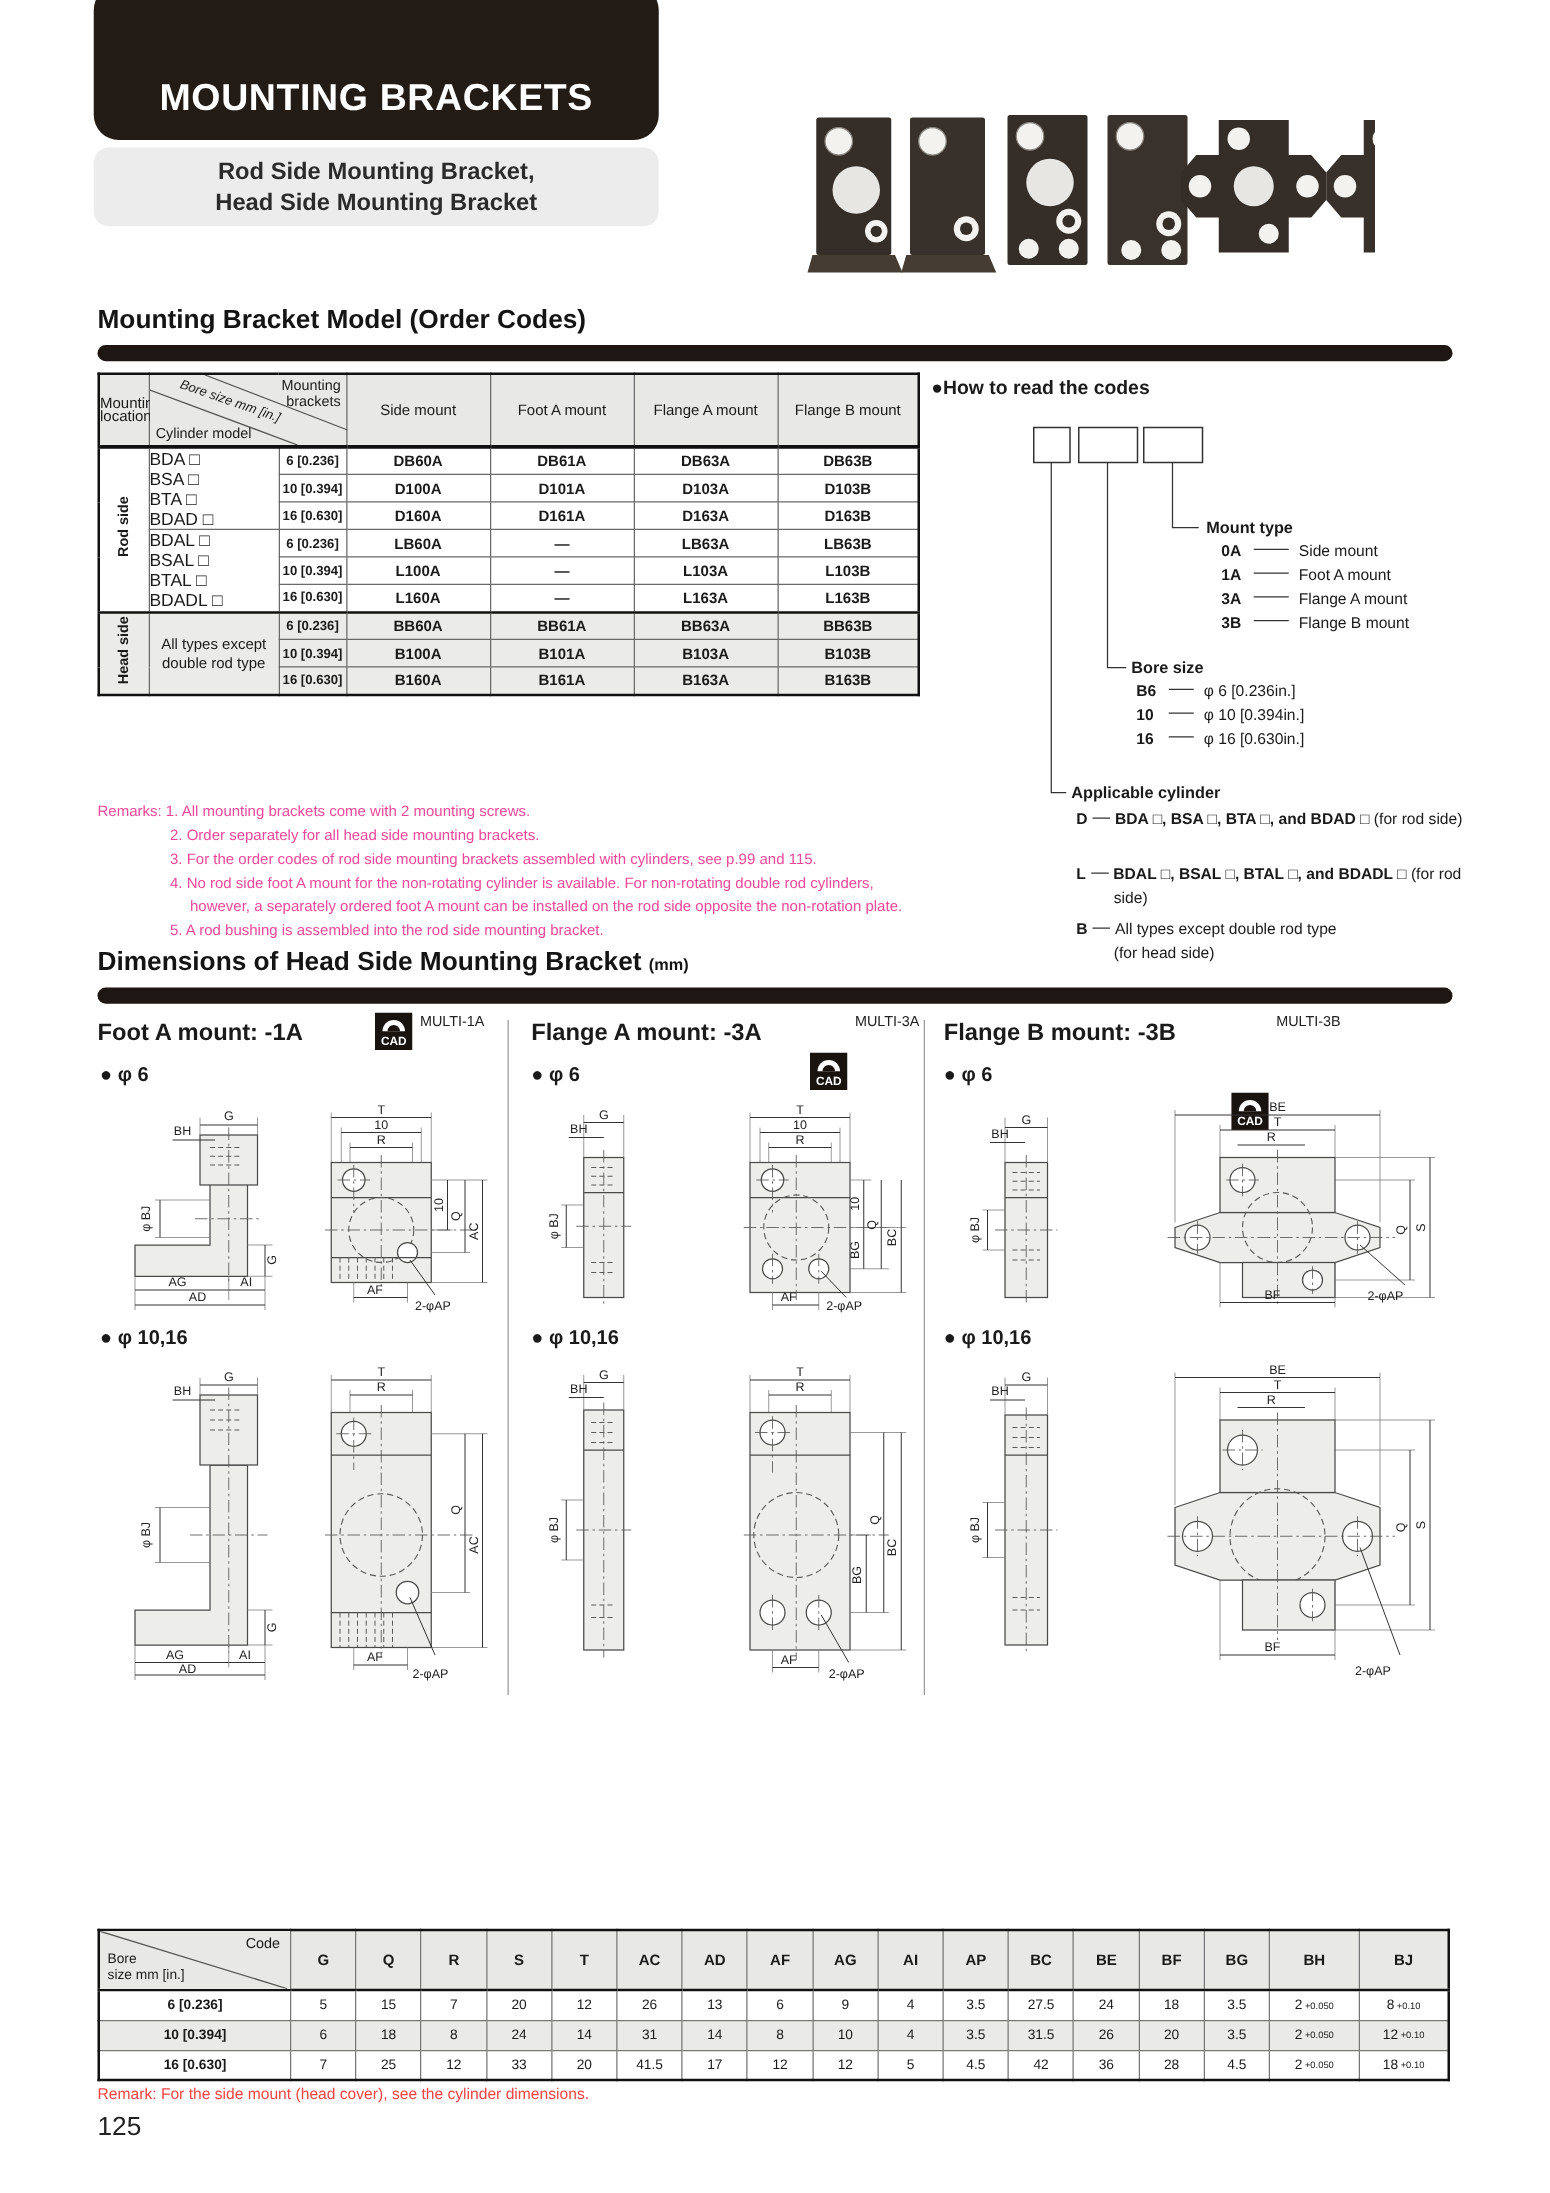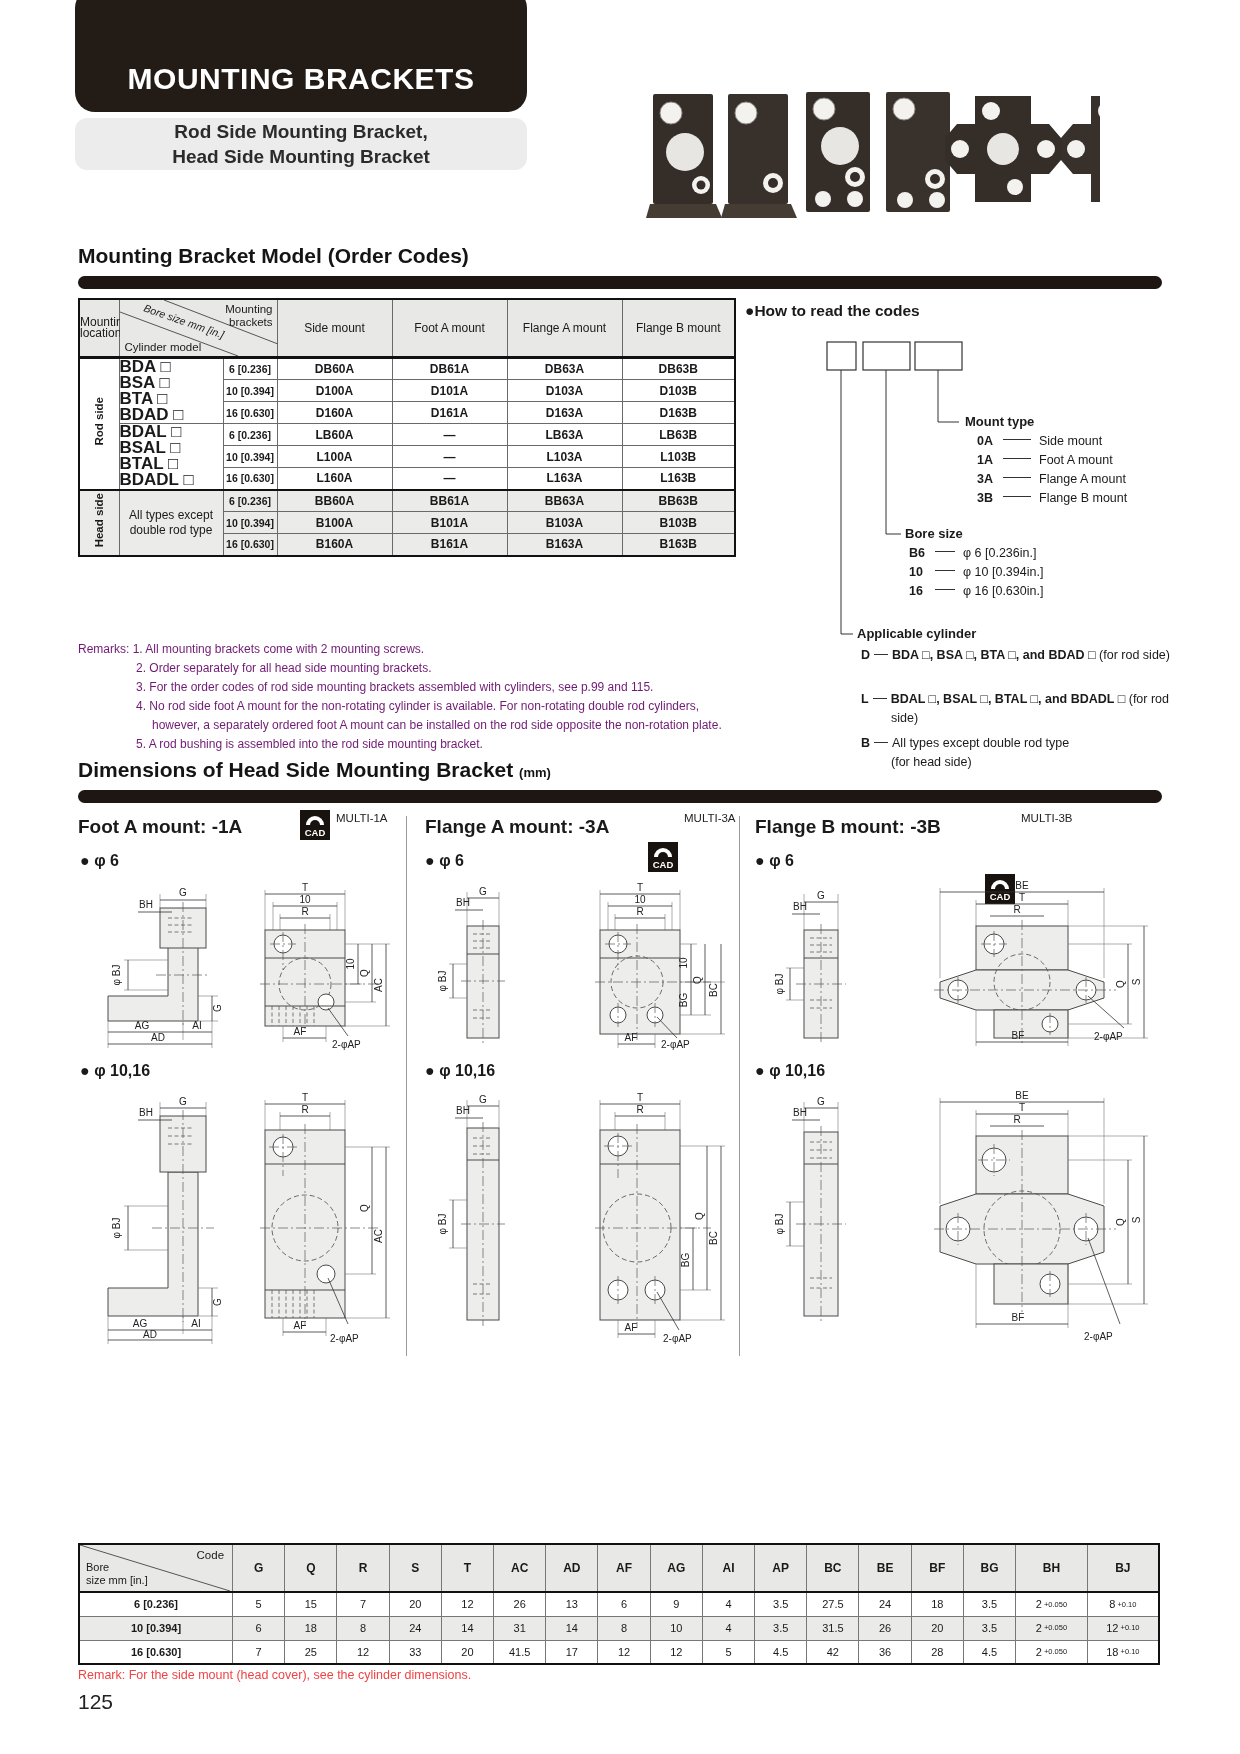--- a/index.html
+++ b/index.html
@@ -4,59 +4,59 @@
 <style>
   html,body{margin:0;padding:0;background:#fff}
   .page{position:relative;width:1240px;height:1754px;background:#fff;overflow:hidden;
         font-family:"Liberation Sans",sans-serif;color:#1a1a1a}
   .abs{position:absolute}
 
   
   .hdr-black{left:75px;top:-12px;width:452px;height:124px;background:#221b16;border-radius:20px}
   .hdr-title{position:absolute;left:0;right:0;bottom:16px;text-align:center;color:#fff;
              font-size:30px;font-weight:bold;letter-spacing:.5px}
-  .sub-gray{left:75px;top:118px;width:452px;height:52px;background:#ececec;border-radius:12px;
+  .sub-gray{left:75px;top:118px;width:452px;height:63px;background:#ececec;border-radius:12px;
             display:flex;flex-direction:column;justify-content:center;text-align:center;
             font-weight:bold;font-size:19px;color:#2b2b2b;line-height:25px}
 
   .sec-title{font-size:21px;font-weight:bold;color:#141414}
   .sec-unit{font-size:13px;font-weight:bold}
   .bar{height:13px;background:#1d1612;border-radius:7px}
 
   
   .otbl{border-collapse:collapse;table-layout:fixed;width:656px;border:2px solid #111;background:#fff}
   .otbl th,.otbl td{border:1px solid #6a6a6a;padding:0;vertical-align:middle}
   .ohead th{background:#e8e8e6;font-weight:normal;font-size:12px;border-bottom:3px solid #111;height:56px}
   .oloc{font-size:9.5px;line-height:11px}
   .ocorner{position:relative}
   .oc-br{position:absolute;top:3px;right:4px;font-size:11.5px;line-height:13px;text-align:right;width:72px}
   .oc-bore{position:absolute;top:15px;left:22px;transform:rotate(19deg);font-size:10.5px;white-space:nowrap;font-style:italic}
   .oc-cyl{position:absolute;bottom:3px;left:5px;font-size:11.5px}
   .vtext{writing-mode:vertical-rl;transform:rotate(180deg);font-size:11.5px;display:inline-block}
-  .models-cell{font-weight:bold;font-size:17px;padding-left:8px;line-height:16px}
+  .models-cell{font-weight:normal;font-size:14px;padding-left:8px;line-height:16px}
   .bore-cell{font-weight:bold;font-size:10.5px;text-align:center}
   .code-cell{font-weight:bold;font-size:12px;text-align:center}
   .otbl tr{height:22px}
   .hs th,.hs td{background:#ebebe9}
   .hs-first th,.hs-first td{border-top:2px solid #111}
   .ht-models{font-weight:normal;font-size:12px;text-align:center;line-height:15px}
 
   
   .gtitle{font-weight:bold;font-size:15.5px}
   .glabel{font-weight:bold;font-size:13px;white-space:nowrap}
   .gitem{position:absolute;display:flex;align-items:flex-start;font-size:12.5px;white-space:nowrap}
   .gcode{font-weight:bold;min-width:26px}
   .gdash{display:inline-block;width:28px;border-top:1.3px solid #333;margin:0 8px 3px 0;align-self:center}
   .gapp{position:absolute;font-size:12.5px;line-height:19px;padding-left:30px;text-indent:-30px}
   .gapp .gcode2{font-weight:bold}
   .gapp .gdash2{display:inline-block;width:14px;border-top:1.3px solid #333;margin:0 4px 3px 4px;vertical-align:middle}
   .gapp .gtextb{font-weight:bold}
 
   
-  .remarks{font-size:12px;line-height:19px;color:#701a75}
+  .remarks{font-size:12px;line-height:19px;color:#ec4899}
   .remarks .rit{padding-left:74px;text-indent:-16px}
   .remarks .r1{padding-left:0;text-indent:0}
   .rprefix{font-weight:normal}
 
   
   .ptitle{font-size:19px;font-weight:bold}
   .multi{font-size:11.5px;color:#222}
   .sizehead{font-size:16px;font-weight:bold}
   .vline{width:1px;background:#9a9a9a}
 

